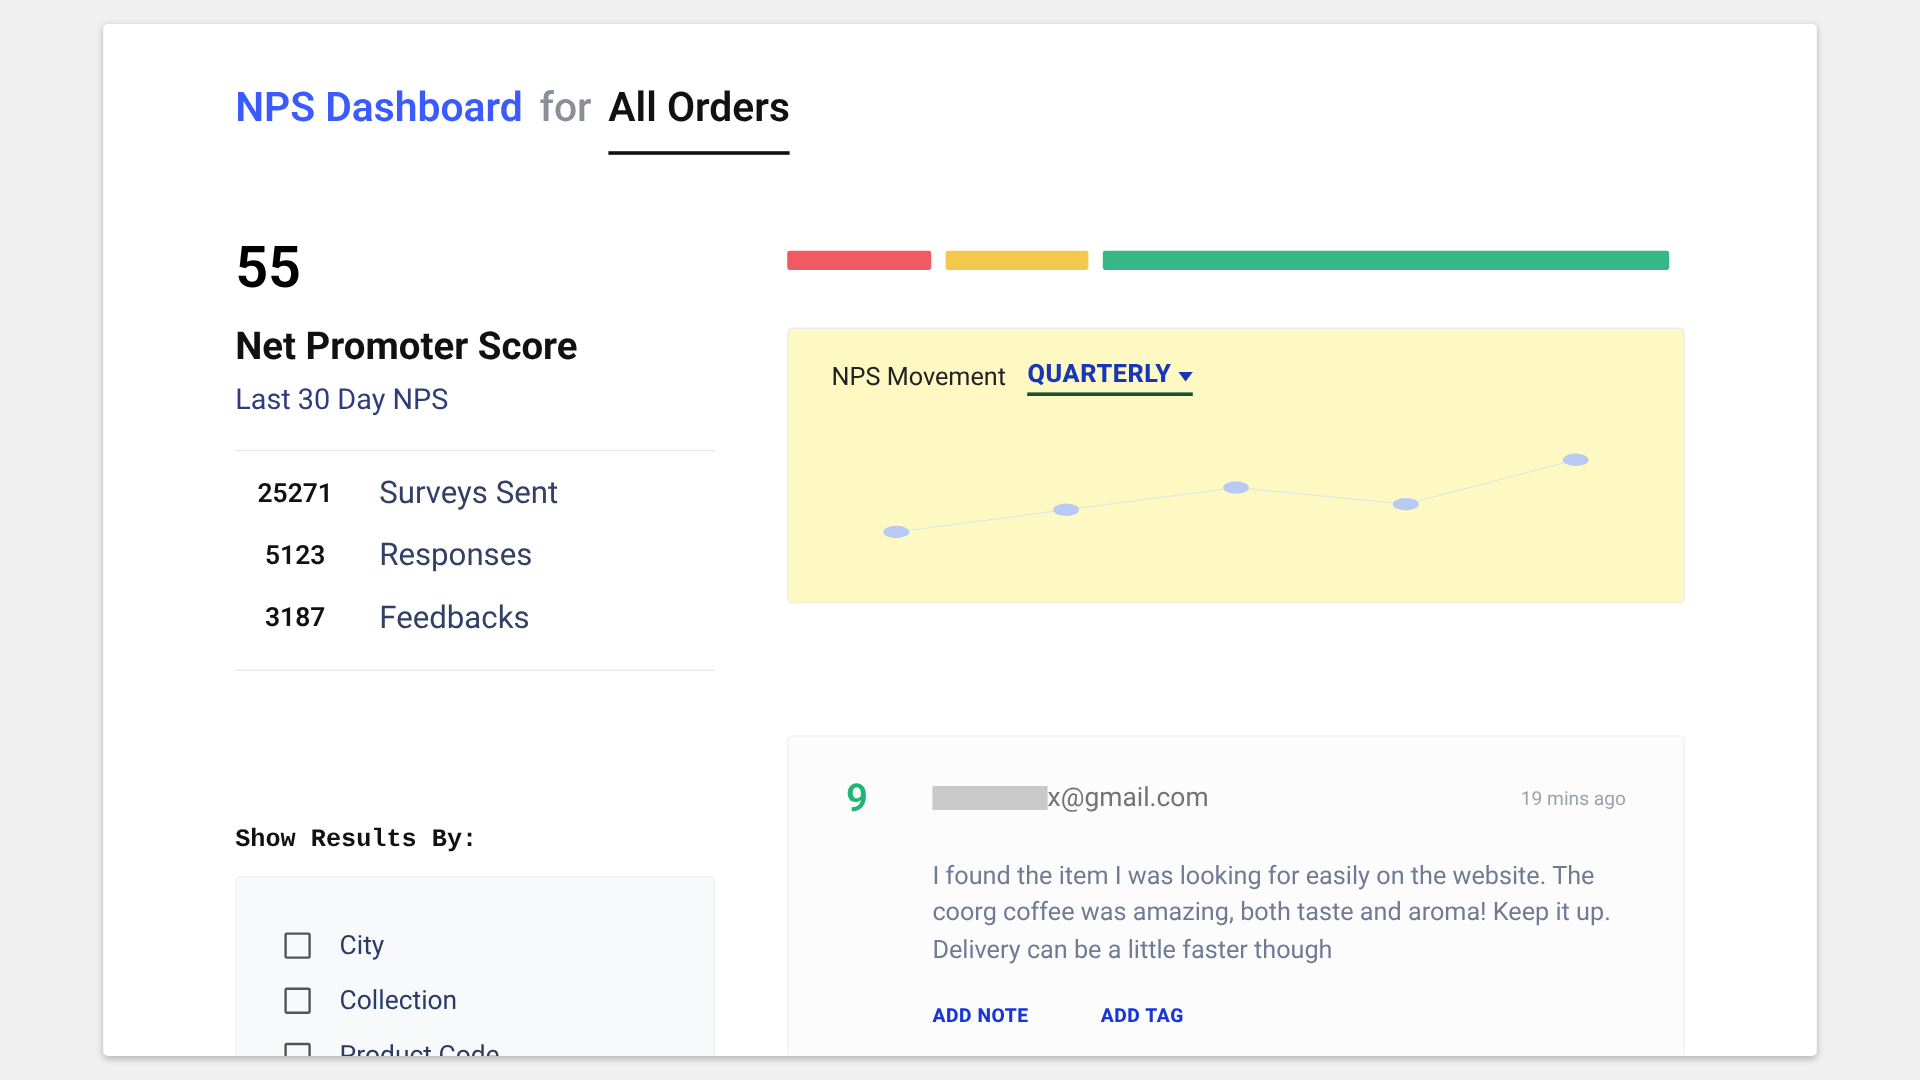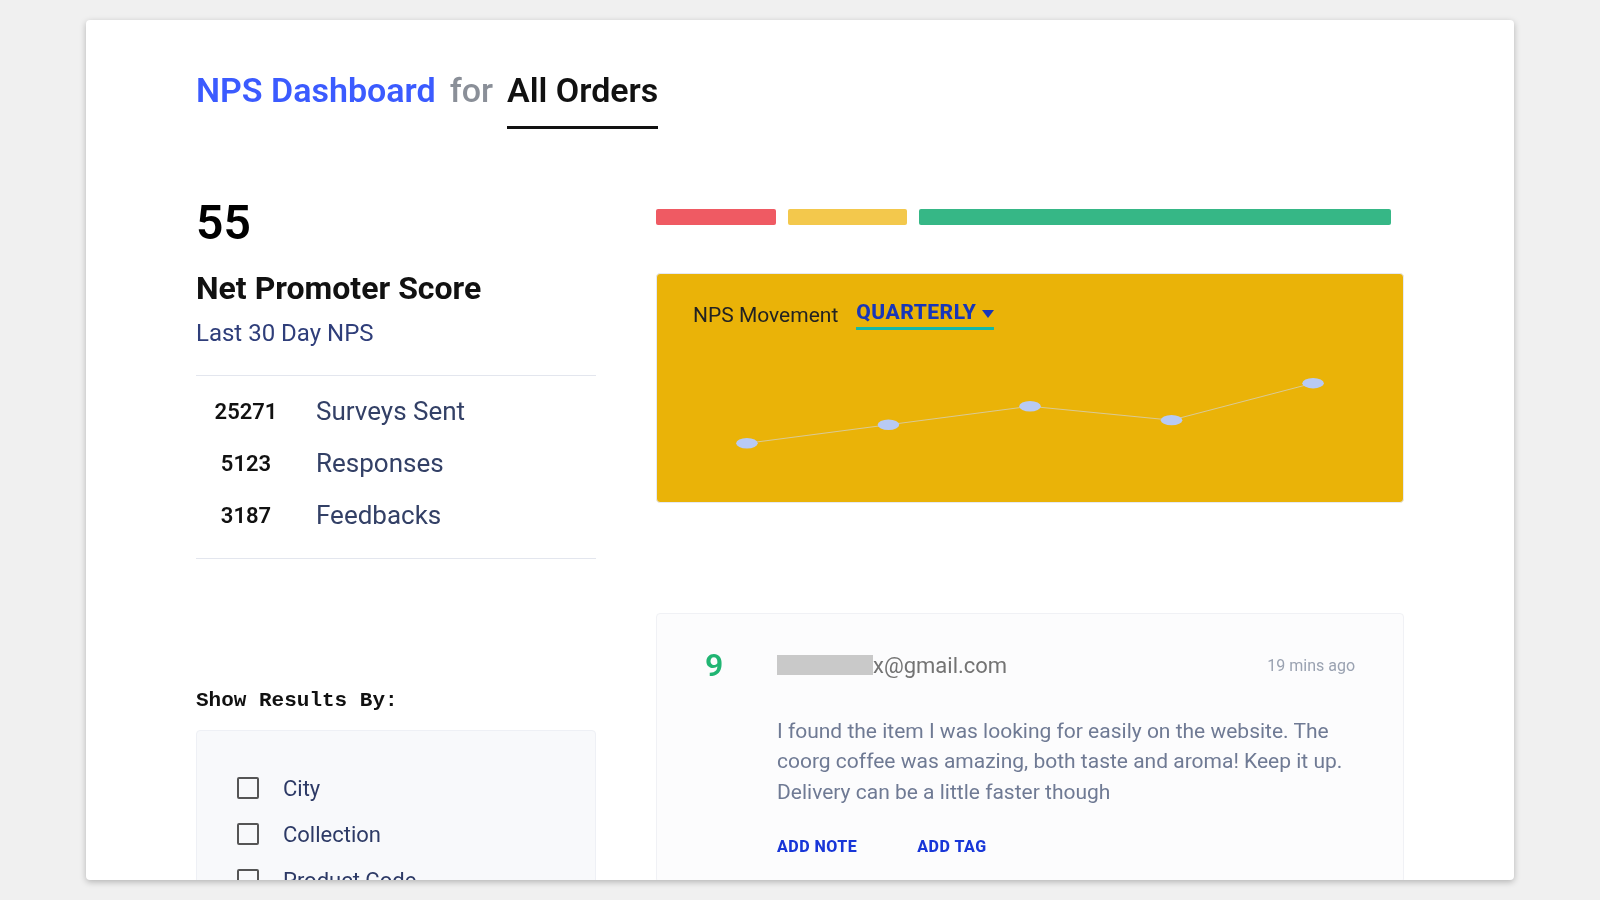--- a/index.html
+++ b/index.html
@@ -70,30 +70,30 @@
   .filter-lab { color: #2d3a66; font-size: 22px; }
 
   
   .distro { display: flex; gap: 12px; height: 16px; margin-top: 10px; margin-bottom: 48px; }
   .distro .seg { height: 100%; border-radius: 2px; }
 
   
   .chart-card {
     border: 1px solid #e6e9f2;
     border-radius: 4px;
-    background: #eab308;
+    background: #fef9c3;
     padding: 26px 36px 20px;
     height: 230px;
     position: relative;
   }
   .chart-head { display: flex; align-items: center; gap: 18px; font-size: 21px; }
   .chart-head .ct { color: #222; }
   .chart-head .sel {
     color: #1836b8; font-weight: 800; letter-spacing: .5px;
-    border-bottom: 3px solid #14b8a6; padding-bottom: 3px;
+    border-bottom: 3px solid #14532d; padding-bottom: 3px;
     display: inline-flex; align-items: center; gap: 6px; cursor: pointer;
   }
   .chart-head .chev {
     width: 0; height: 0; border-left: 6px solid transparent; border-right: 6px solid transparent;
     border-top: 8px solid #1836b8; display: inline-block; transform: translateY(2px);
   }
   .chart-area { position: absolute; left: 36px; right: 36px; bottom: 18px; top: 80px; }
   .chart-area svg { width: 100%; height: 100%; overflow: visible; }
 
   

